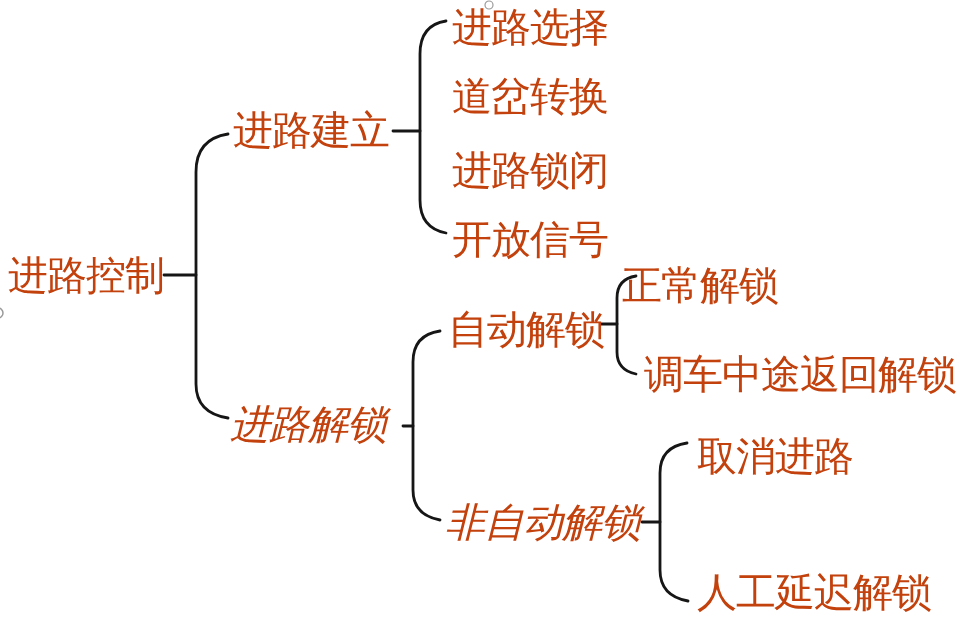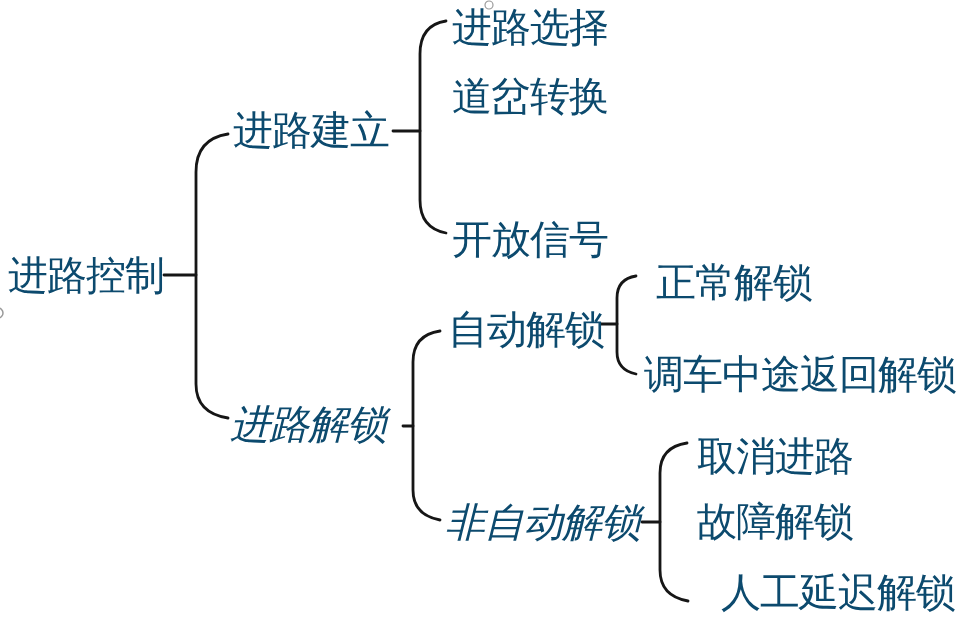--- a/index.html
+++ b/index.html
@@ -22,21 +22,21 @@
     width: 957px;
     height: 623px;
   }
   .node {
     position: absolute;
     transform: translateY(-50%);
     white-space: nowrap;
     font-size: 40px;
     line-height: 1;
     letter-spacing: -1px;
-    color: #0c4a6e;
+    color: #c2410c;
   }
 </style>
 </head>
 <body>
 
 <div class="canvas">
 
   <svg class="connector-layer" viewBox="0 0 957 623" xmlns="http://www.w3.org/2000/svg">
     <g stroke="#161616" stroke-width="2.8" fill="none" stroke-linecap="round">
 
@@ -60,25 +60,25 @@
     <circle cx="-2" cy="313" r="5" fill="none" stroke="#9a9a9a" stroke-width="1.5"></circle>
   </svg>
 
   <div class="node" style="left:8px; top:276px;text-align:center;">进路控制</div>
 
   <div class="node" style="left:233px; top:131px;">进路建立</div>
   <div class="node" style="left:230px; top:425px;font-style:italic;">进路解锁</div>
 
   <div class="node" style="left:452px; top:28px;">进路选择</div>
   <div class="node" style="left:452px; top:97px;">道岔转换</div>
+  <div class="node" style="left:452px; top:171px;">进路锁闭</div>
   <div class="node" style="left:452px; top:240px;">开放信号</div>
 
   <div class="node" style="left:448px; top:330px;">自动解锁</div>
   <div class="node" style="left:445px; top:523px;font-style:italic;">非自动解锁</div>
 
-  <div class="node" style="left:656px; top:286px;font-family:Liberation Mono, monospace;">正常解锁</div>
+  <div class="node" style="left:622px; top:286px;">正常解锁</div>
   <div class="node" style="left:644px; top:375px;">调车中途返回解锁</div>
 
   <div class="node" style="left:697px; top:457px;text-align:right;">取消进路</div>
-  <div class="node" style="left:697px; top:522px;">故障解锁</div>
-  <div class="node" style="left:697px; top:593px;margin-left:24px;">人工延迟解锁</div>
+  <div class="node" style="left:697px; top:593px;">人工延迟解锁</div>
 
 </div>
 
 </body></html>

